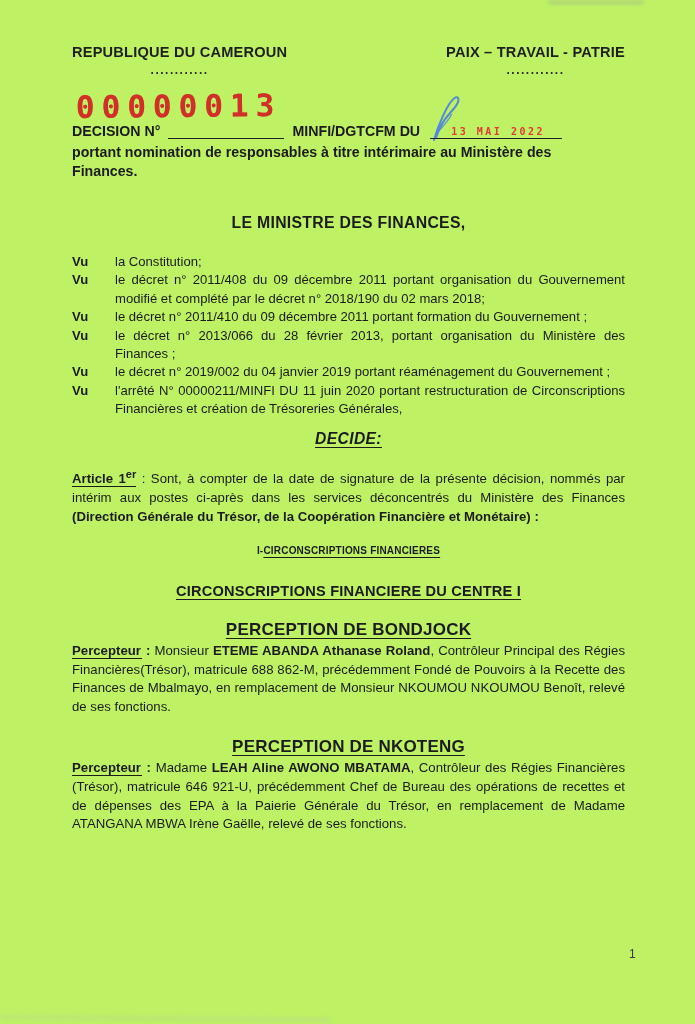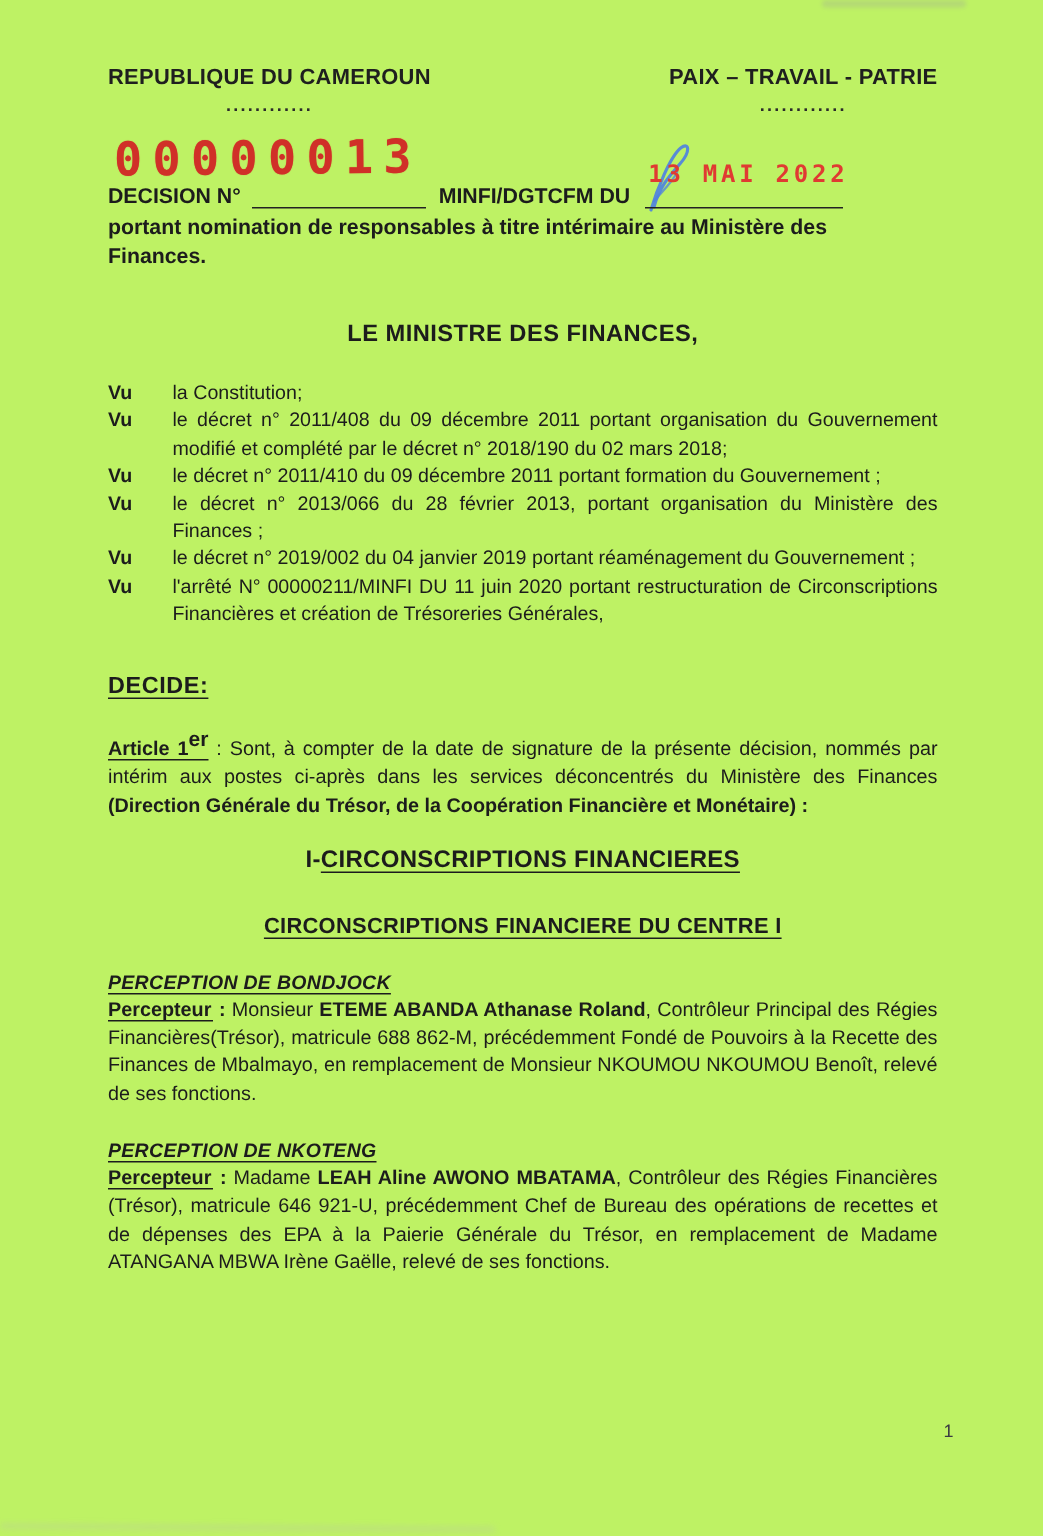--- a/index.html
+++ b/index.html
@@ -42,63 +42,65 @@
   
   .decision-line{
     margin-top:46px;
     font-weight:bold;font-size:14.2px;
     display:flex;align-items:flex-end;white-space:nowrap;
   }
   .blank{display:inline-block;border-bottom:1.6px solid #222;height:15px;}
   .blank-1{width:116px;margin:0 8px;}
   .blank-2{width:132px;margin-left:10px;position:relative;text-align:center;}
   .date-stamp{
-    position:absolute;left:2px;bottom:13px;width:100%;
+    position:absolute;left:2px;bottom:1px;width:100%;
     font-family:"DejaVu Sans Mono",monospace;
-    color:#e03a32;font-size:16px;font-weight:bold;letter-spacing:2.5px;
+    color:#e03a32;font-size:10px;font-weight:bold;letter-spacing:2.5px;
     white-space:nowrap;text-align:center;
   }
   .pen-squiggle{position:absolute;left:424px;top:94px;}
 
   .subject{font-weight:bold;font-size:14.2px;line-height:19px;margin-top:4px;text-align:justify;}
 
   .minister-heading{
     text-align:center;font-weight:bold;font-size:15.8px;letter-spacing:.3px;
     margin-top:33px;
   }
 
   
   .visas{margin-top:21px;}
   .visa-row{display:grid;grid-template-columns:43px 1fr;font-size:13.1px;line-height:18.4px;}
   .visa-label{font-weight:bold;}
   .visa-text{text-align:justify;}
 
   .decide-heading{
-    font-weight:bold;font-size:15.6px;margin-top:30px;
+    text-align:center;font-weight:bold;font-size:15.6px;margin-top:11px;
     letter-spacing:.4px;
+    font-style:italic;
   }
   .u{text-decoration:underline;text-underline-offset:3px;text-decoration-thickness:1.4px;}
 
   .article{margin-top:17px;font-size:13.2px;line-height:19px;text-align:justify;}
   .article-label{font-weight:bold;border-bottom:1.5px solid #1c1c1c;}
-  .article-label sup{font-size:14px;}
+  .article-label sup{font-size:11px;}
   .article-bold{font-weight:bold;}
 
   .chapter-heading{
-    text-align:center;font-weight:bold;font-size:16px;margin-top:19px;letter-spacing:.2px;
+    text-align:center;font-weight:bold;font-size:10px;margin-top:19px;letter-spacing:.2px;
   }
   .sub-heading{
     text-align:center;font-weight:bold;font-size:14.6px;margin-top:27px;letter-spacing:.2px;
   }
   .sub-heading-2{margin-top:20px;}
 
   .perception-heading{
-    font-weight:bold;font-style:italic;font-size:13px;margin-top:21px;
+    font-weight:bold;font-size:17px;margin-top:21px;
     text-decoration:underline;text-underline-offset:2.5px;text-decoration-thickness:1.4px;
     letter-spacing:.2px;
+    text-align:center;
   }
   .entry-par{font-size:13.2px;line-height:18.6px;text-align:justify;margin-top:2px;}
   .role{font-weight:bold;border-bottom:1.5px solid #1c1c1c;padding-right:1px;}
   .colon{font-weight:bold;}
   .person{font-weight:bold;}
 
   .page-number{
     position:absolute;left:629px;top:947px;
     font-size:12px;color:#3a3a42;
   }

